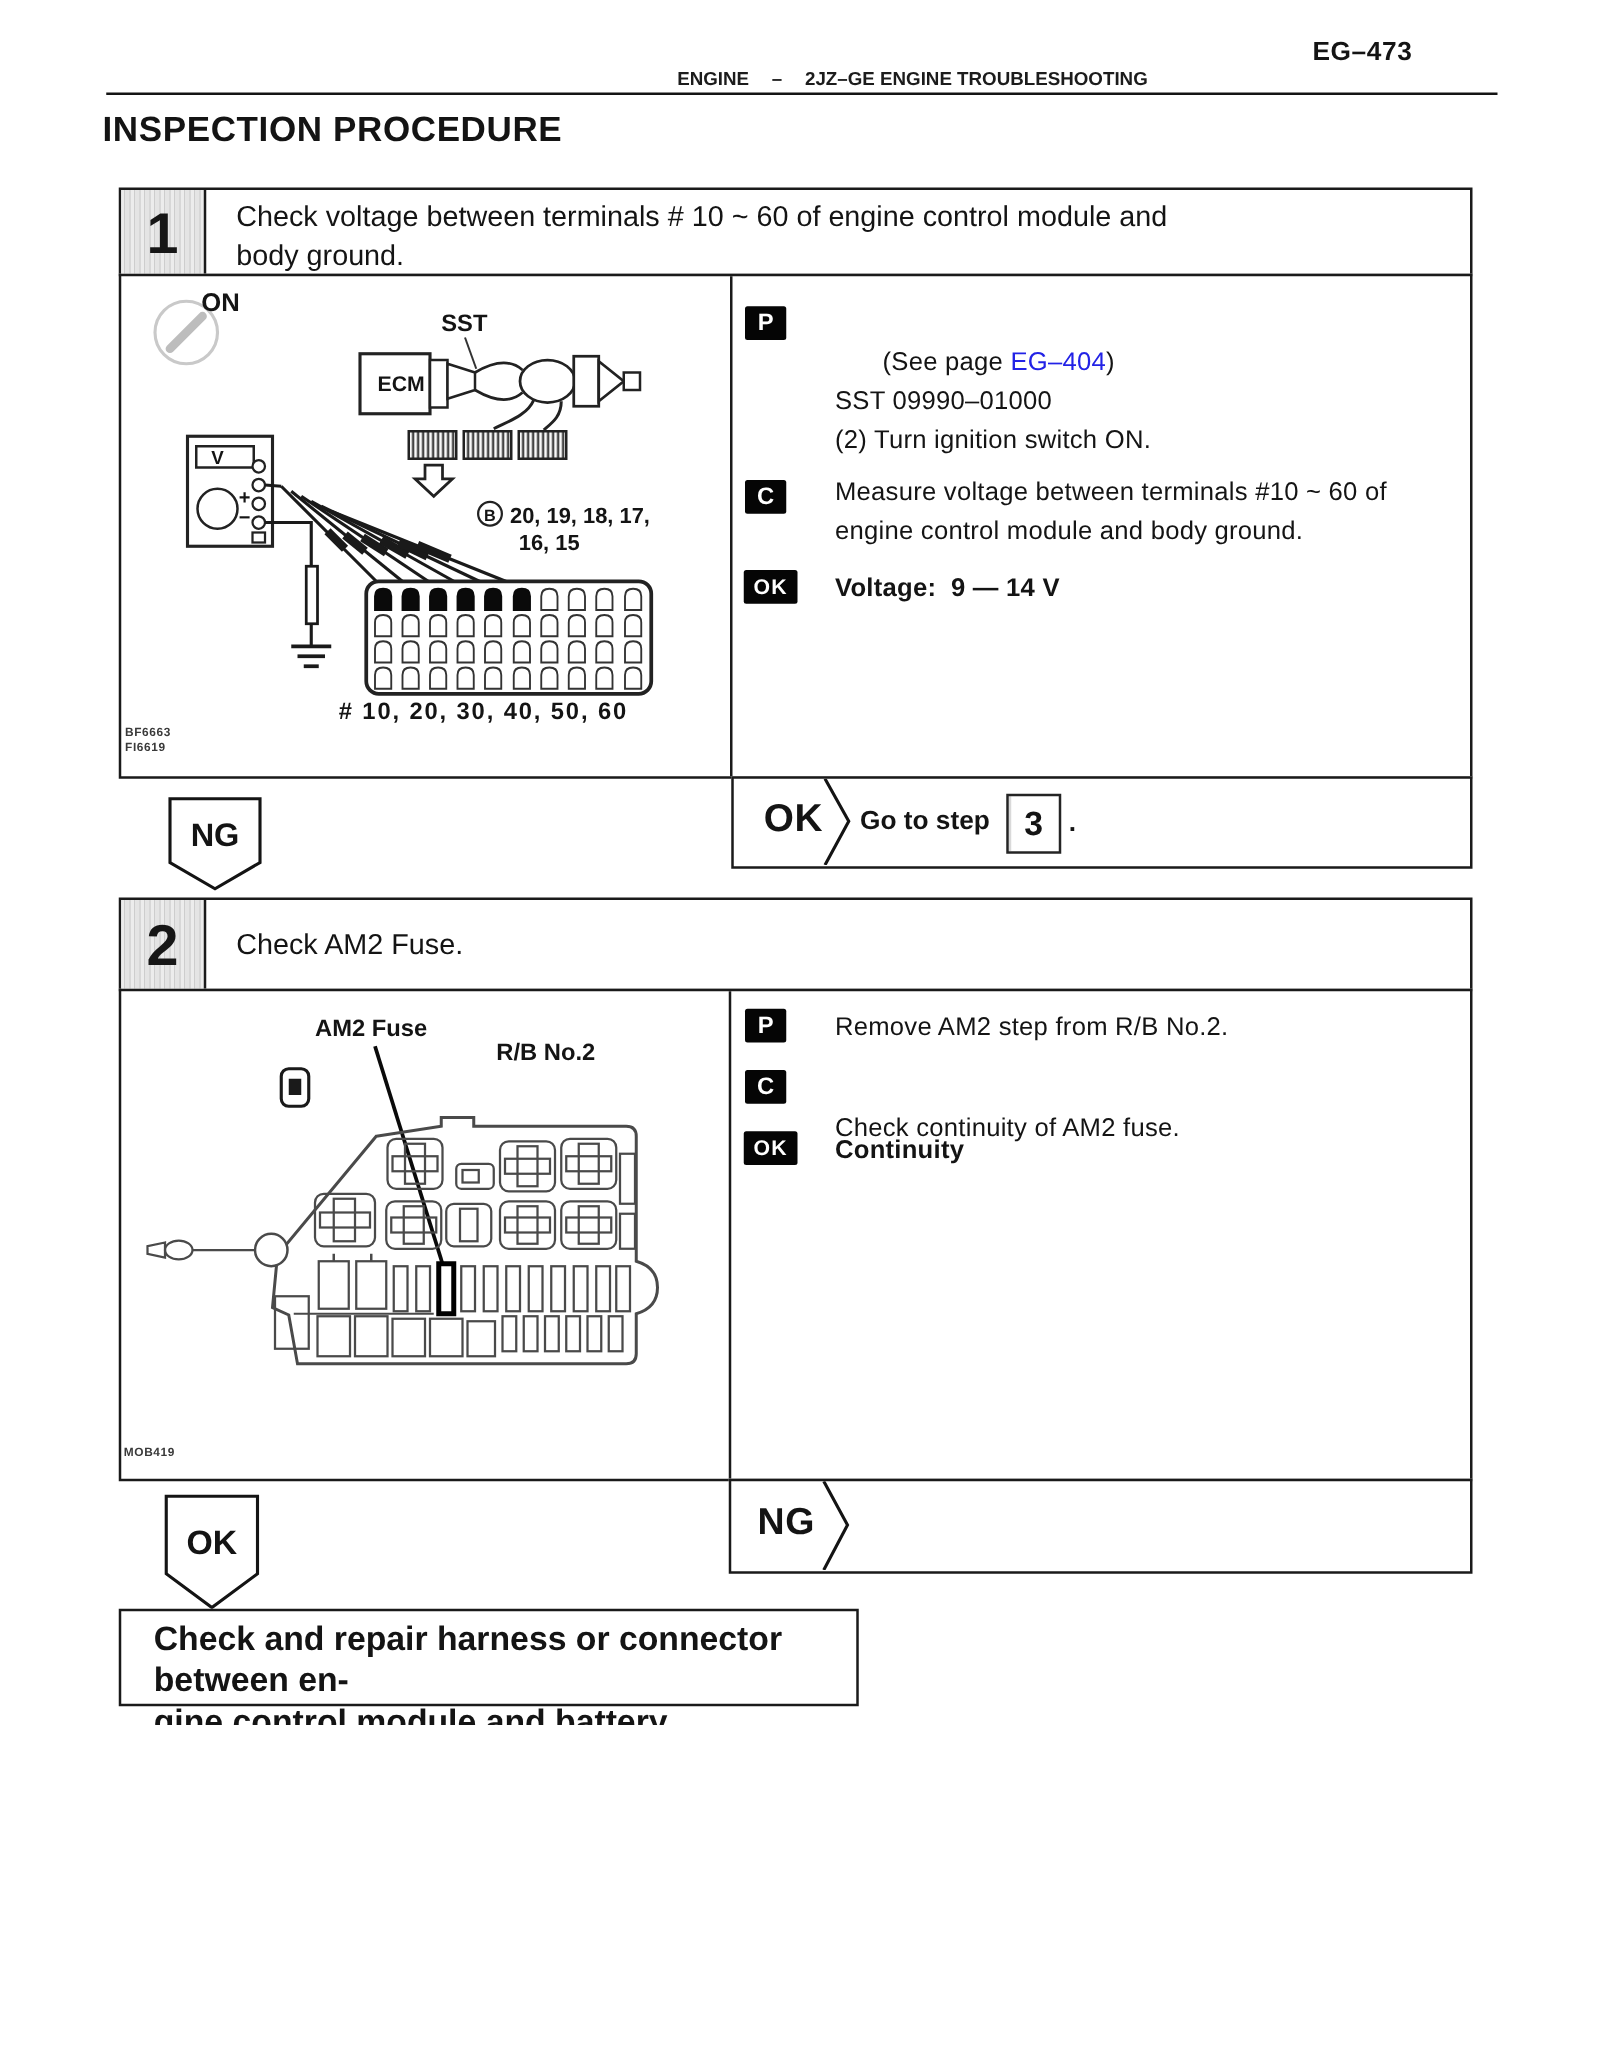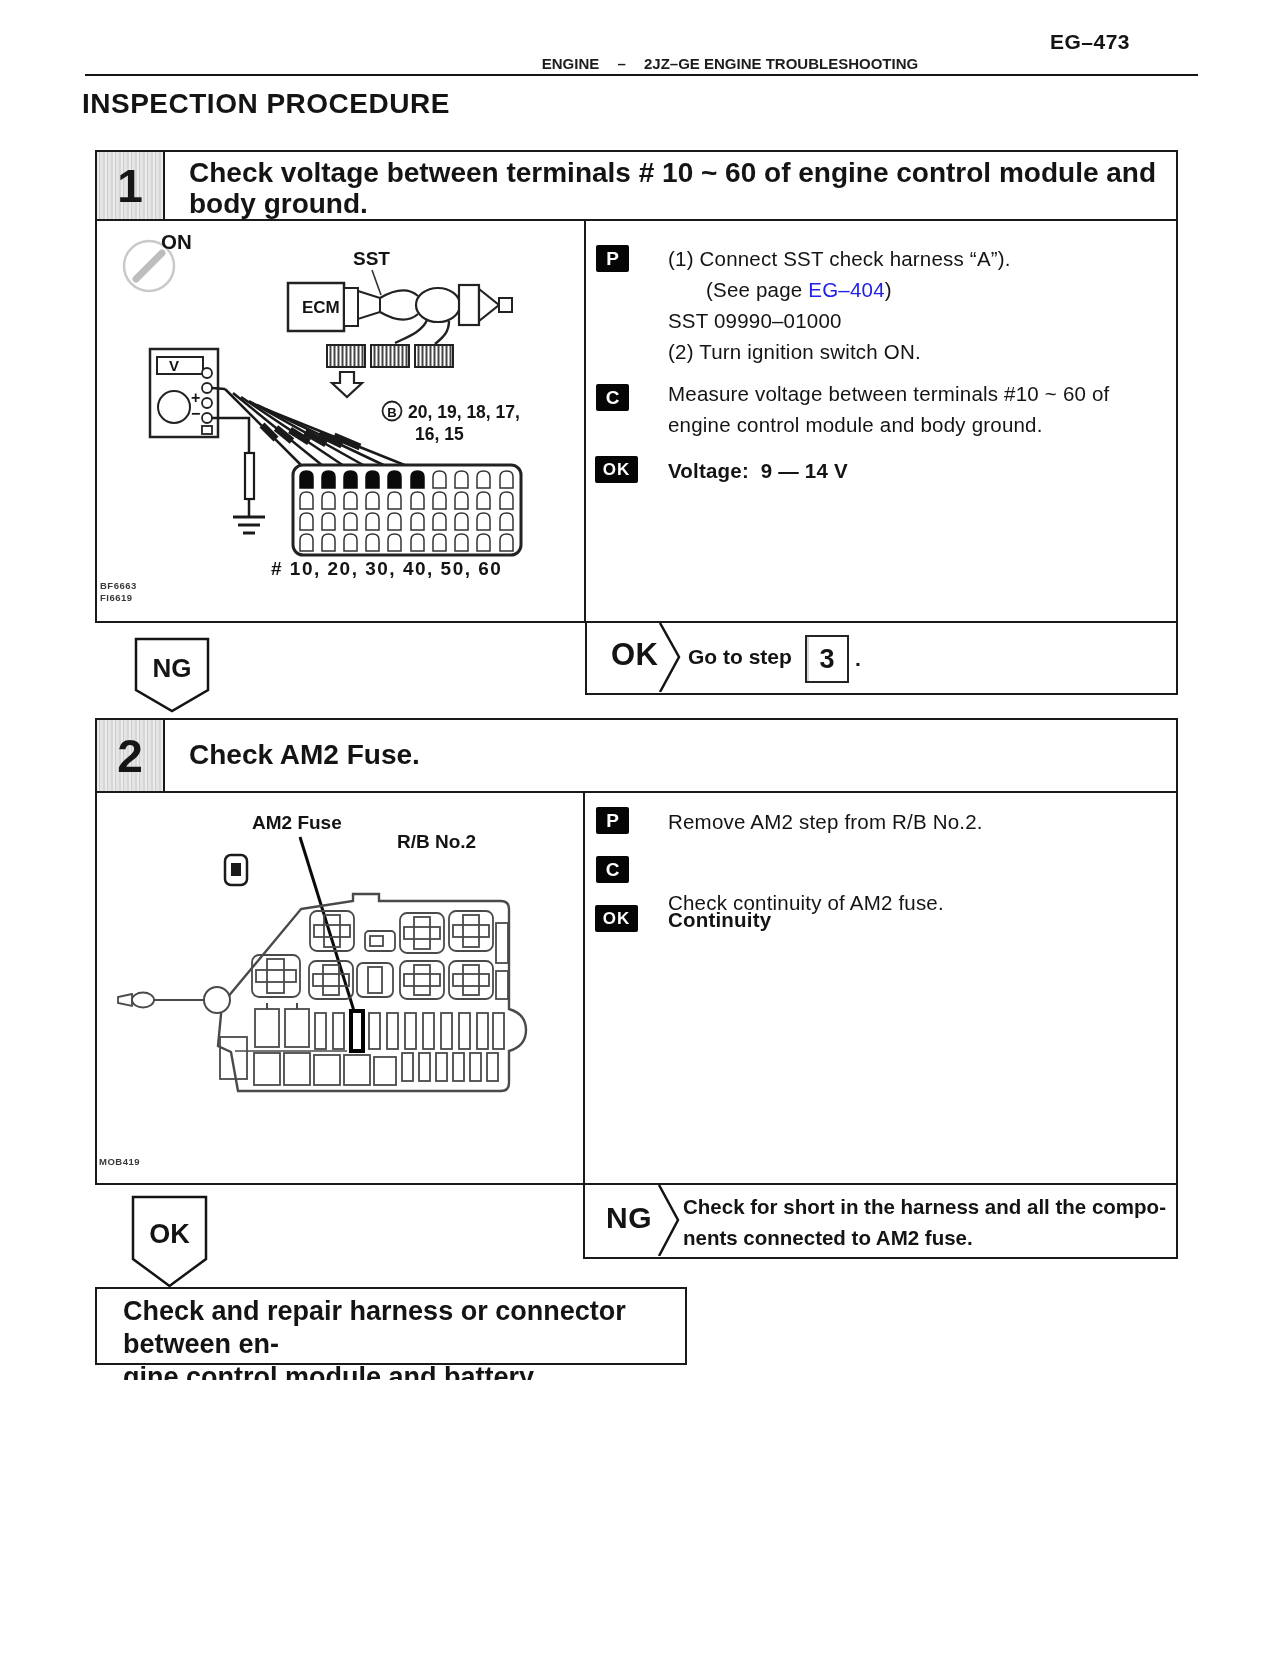--- a/index.html
+++ b/index.html
@@ -13,21 +13,21 @@
   .hdrline{left:180px;top:55px;width:1100px;text-align:center;font-size:15px;font-weight:bold;color:#1c1c1c;}
   .hdrline .sec{margin-right:14px;margin-top:31px;}
   .hdrline .dash{margin-right:14px;font-weight:bold;}
   .rule{left:85px;top:74px;width:1113px;height:0;border-top:2.5px solid #141414;}
   .doctitle{left:82px;top:88px;font-size:28px;font-weight:bold;letter-spacing:.5px;}
   
   .frame{position:absolute;border:2.5px solid #1a1a1a;background:#fff;box-sizing:border-box;}
   .stepnum{position:absolute;left:0;top:0;bottom:0;width:66px;border-right:2.5px solid #1a1a1a;
            background:repeating-linear-gradient(90deg,#ececec 0 2px,#cdcdcd 2px 3px,#e4e4e4 3px 6px,#d7d7d7 6px 8px);
            display:flex;align-items:center;justify-content:center;font-size:46px;font-weight:bold;color:#161616;}
-  .steptitle{position:absolute;left:92px;font-weight:bold;font-size:28px;line-height:30.5px;}
+  .steptitle{position:absolute;left:92px;font-weight:normal;font-size:23px;line-height:30.5px;}
   .vdivider{position:absolute;top:0;bottom:0;width:0;border-left:2.5px solid #1a1a1a;}
   
   .badge{position:absolute;background:#050505;color:#fff;font-weight:bold;display:flex;align-items:center;
          justify-content:center;border-radius:2px;}
   .badge.sm{width:33px;height:27px;font-size:19px;}
   .badge.ok{width:43px;height:27px;font-size:17px;letter-spacing:1px;}
   .t20{font-size:20.5px;line-height:31px;letter-spacing:.2px;}
   .link{color:#2222e6;}
   
   .verdict{font-size:31px;font-weight:bold;letter-spacing:.5px;}
@@ -192,21 +192,20 @@
         <use href="#pin" x="380" y="313"></use>
           <use href="#pin" x="403" y="313"></use>
       </g>
     </g>
     <text x="174" y="354" font-size="19" font-weight="bold" letter-spacing="1.5"># 10, 20, 30, 40, 50, 60</text>
     <text x="3" y="368" class="figcode">BF6663</text>
     <text x="3" y="380" class="figcode">FI6619</text>
   </svg>
 
   <div class="badge sm" style="left:596px;top:245px;">P</div>
-  <div class="abs t20" style="left:668px;top:243px;">(1) Connect SST check harness “A”).</div>
   <div class="abs t20" style="left:706px;top:274px;">
     <span>(See page </span><span class="link">EG–404</span><span>)</span>
   </div>
   <div class="abs t20" style="left:668px;top:305px;">SST 09990–01000</div>
   <div class="abs t20" style="left:668px;top:336px;">(2) Turn ignition switch ON.</div>
 
   <div class="badge sm" style="left:596px;top:384px;">C</div>
   <div class="abs t20" style="left:668px;top:378px;">
     <div>Measure voltage between terminals #10 ~ 60 of</div>
     <div>engine control module and body ground.</div>
@@ -330,24 +329,20 @@
   <div class="abs t20" style="left:668px;top:855px;margin-top:32px;">Check continuity of AM2 fuse.</div>
 
   <div class="badge ok" style="left:595px;top:905px;">OK</div>
   <div class="abs t20 b" style="left:668px;top:904px;">Continuity</div>
 
   <div class="frame" style="left:583px;top:1183px;width:595px;height:76px;">
     <div class="abs verdict" style="left:21px;top:16px;font-size:30px;">NG</div>
     <svg class="abs" style="left:71px;top:0;" width="26" height="71" viewBox="0 0 26 71">
       <polyline points="3,0 22,35 3,71" fill="none" stroke="#141414" stroke-width="2.5"></polyline>
     </svg>
-    <div class="abs ngtext" style="left:98px;top:6px;">
-      <div>Check for short in the harness and all the compo-</div>
-      <div>nents connected to AM2 fuse.</div>
-    </div>
   </div>
 
   <svg class="abs" style="left:131px;top:1195px;" width="77" height="93" viewBox="0 0 77 93">
     <polygon points="2,2 75,2 75,64 38.5,91 2,64" fill="#fff" stroke="#141414" stroke-width="2.5"></polygon>
     <text x="38.5" y="48" font-size="27" font-weight="bold" text-anchor="middle">OK</text>
   </svg>
 
   <div class="frame" style="left:95px;top:1287px;width:592px;height:78px;">
     <div class="abs" style="left:26px;top:6px;font-size:27px;font-weight:bold;line-height:33px;">
       <div>Check and repair harness or connector between en-</div>

